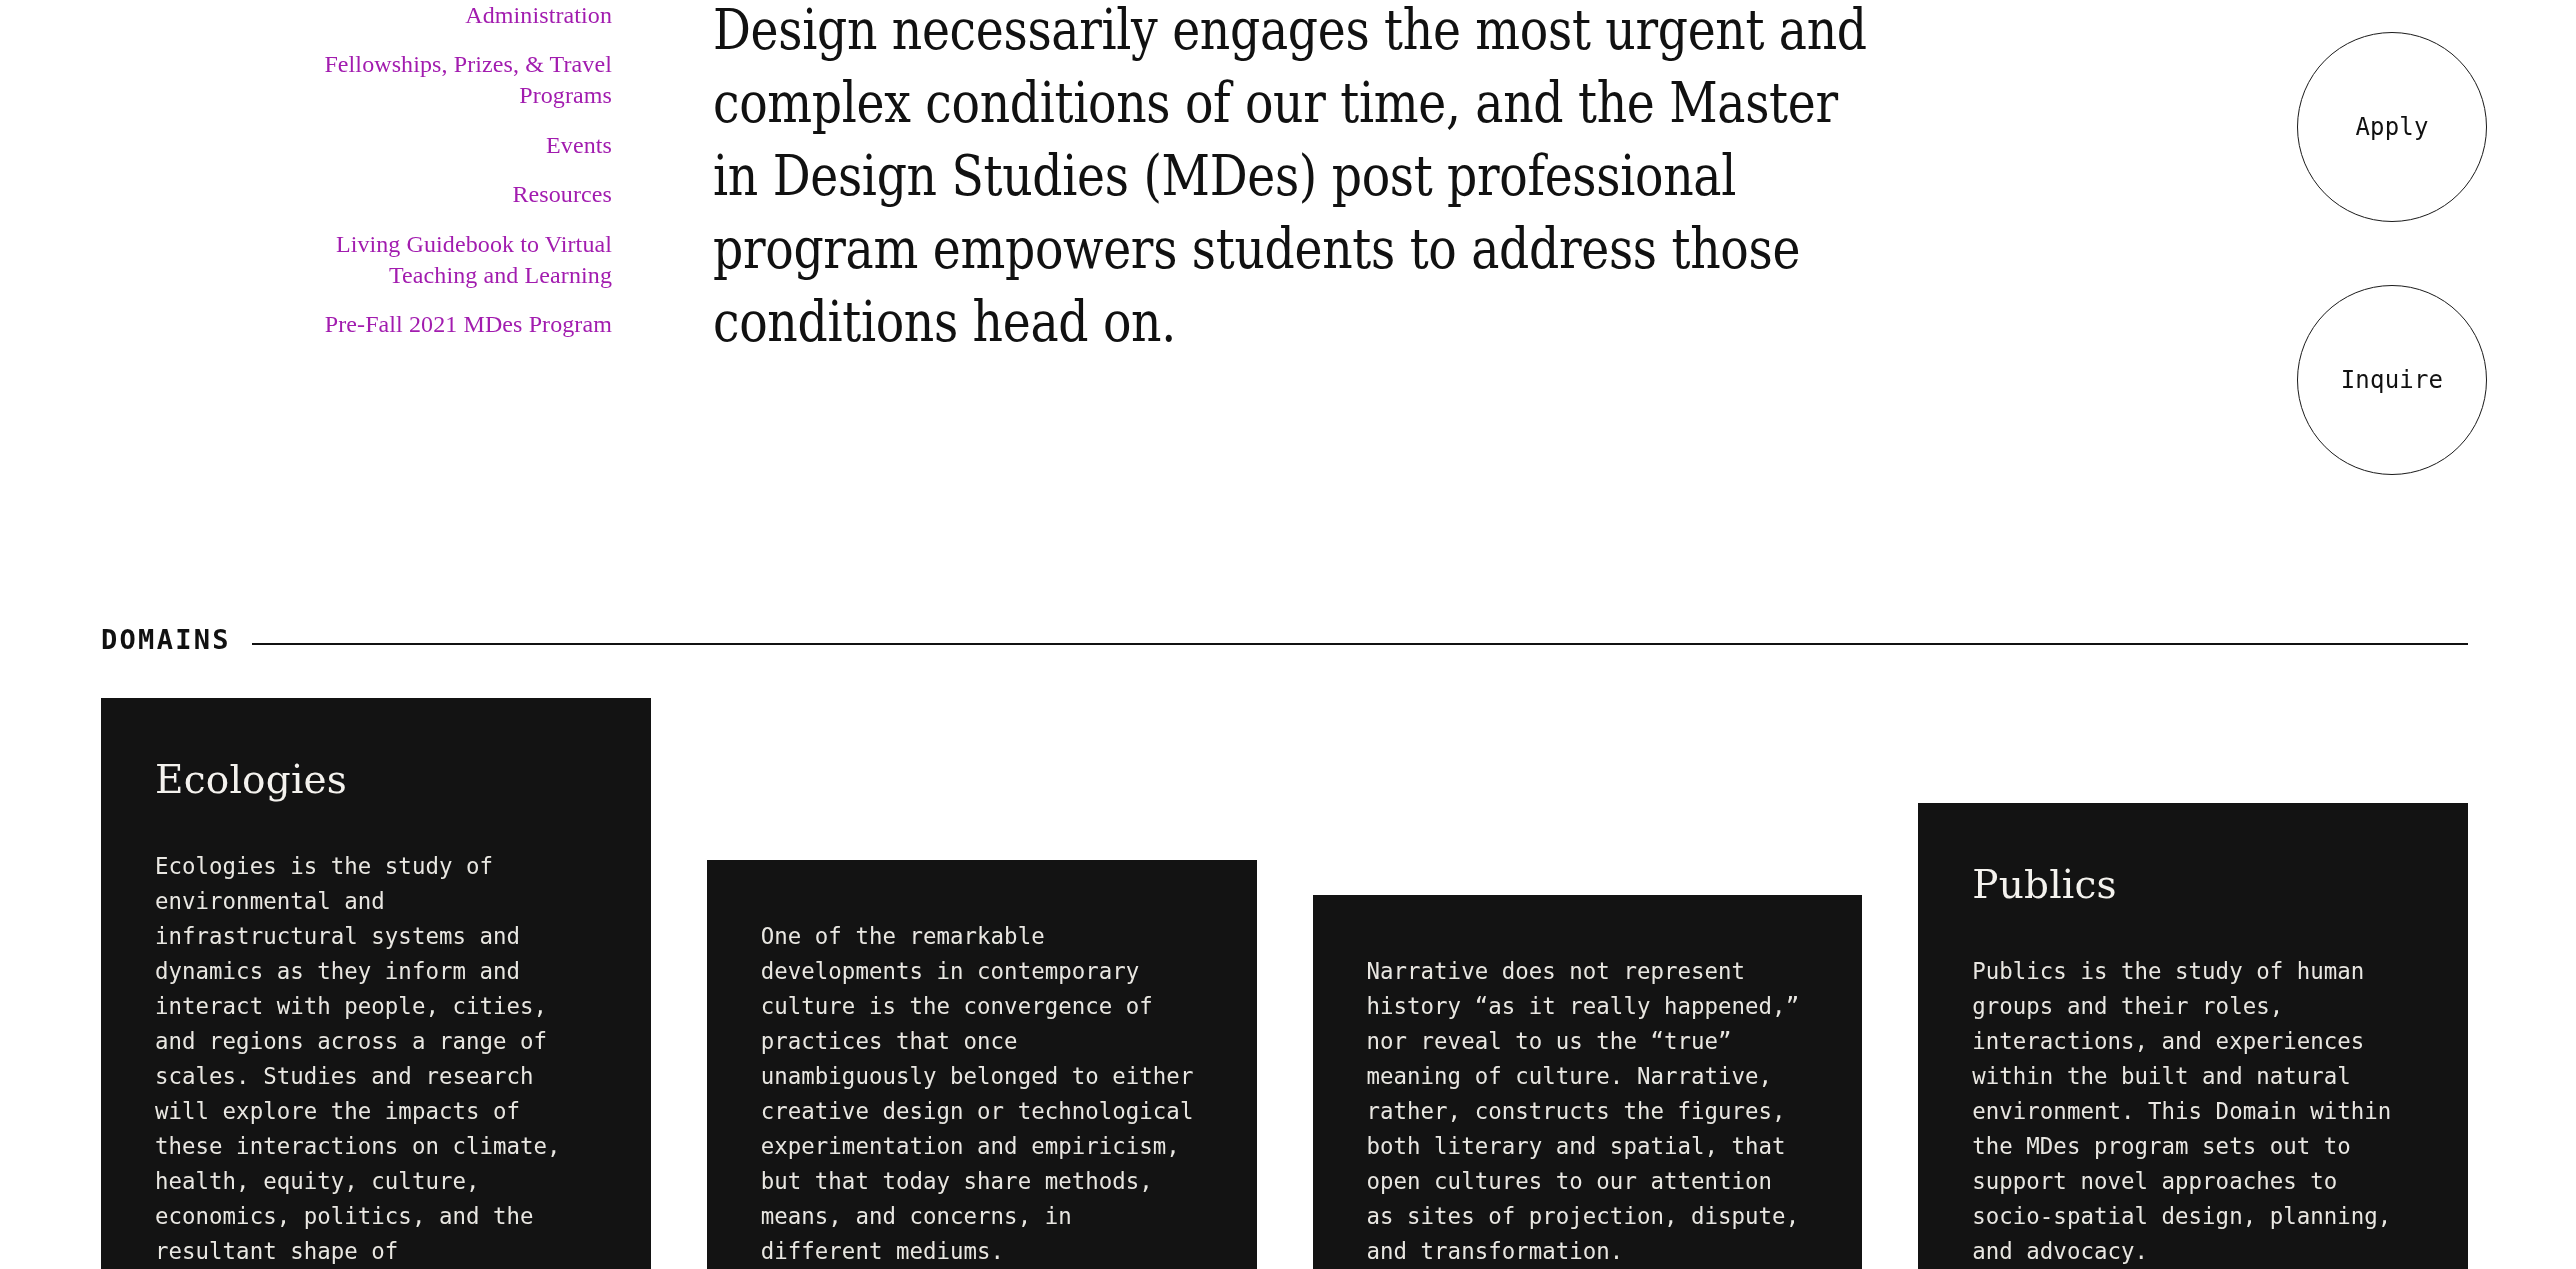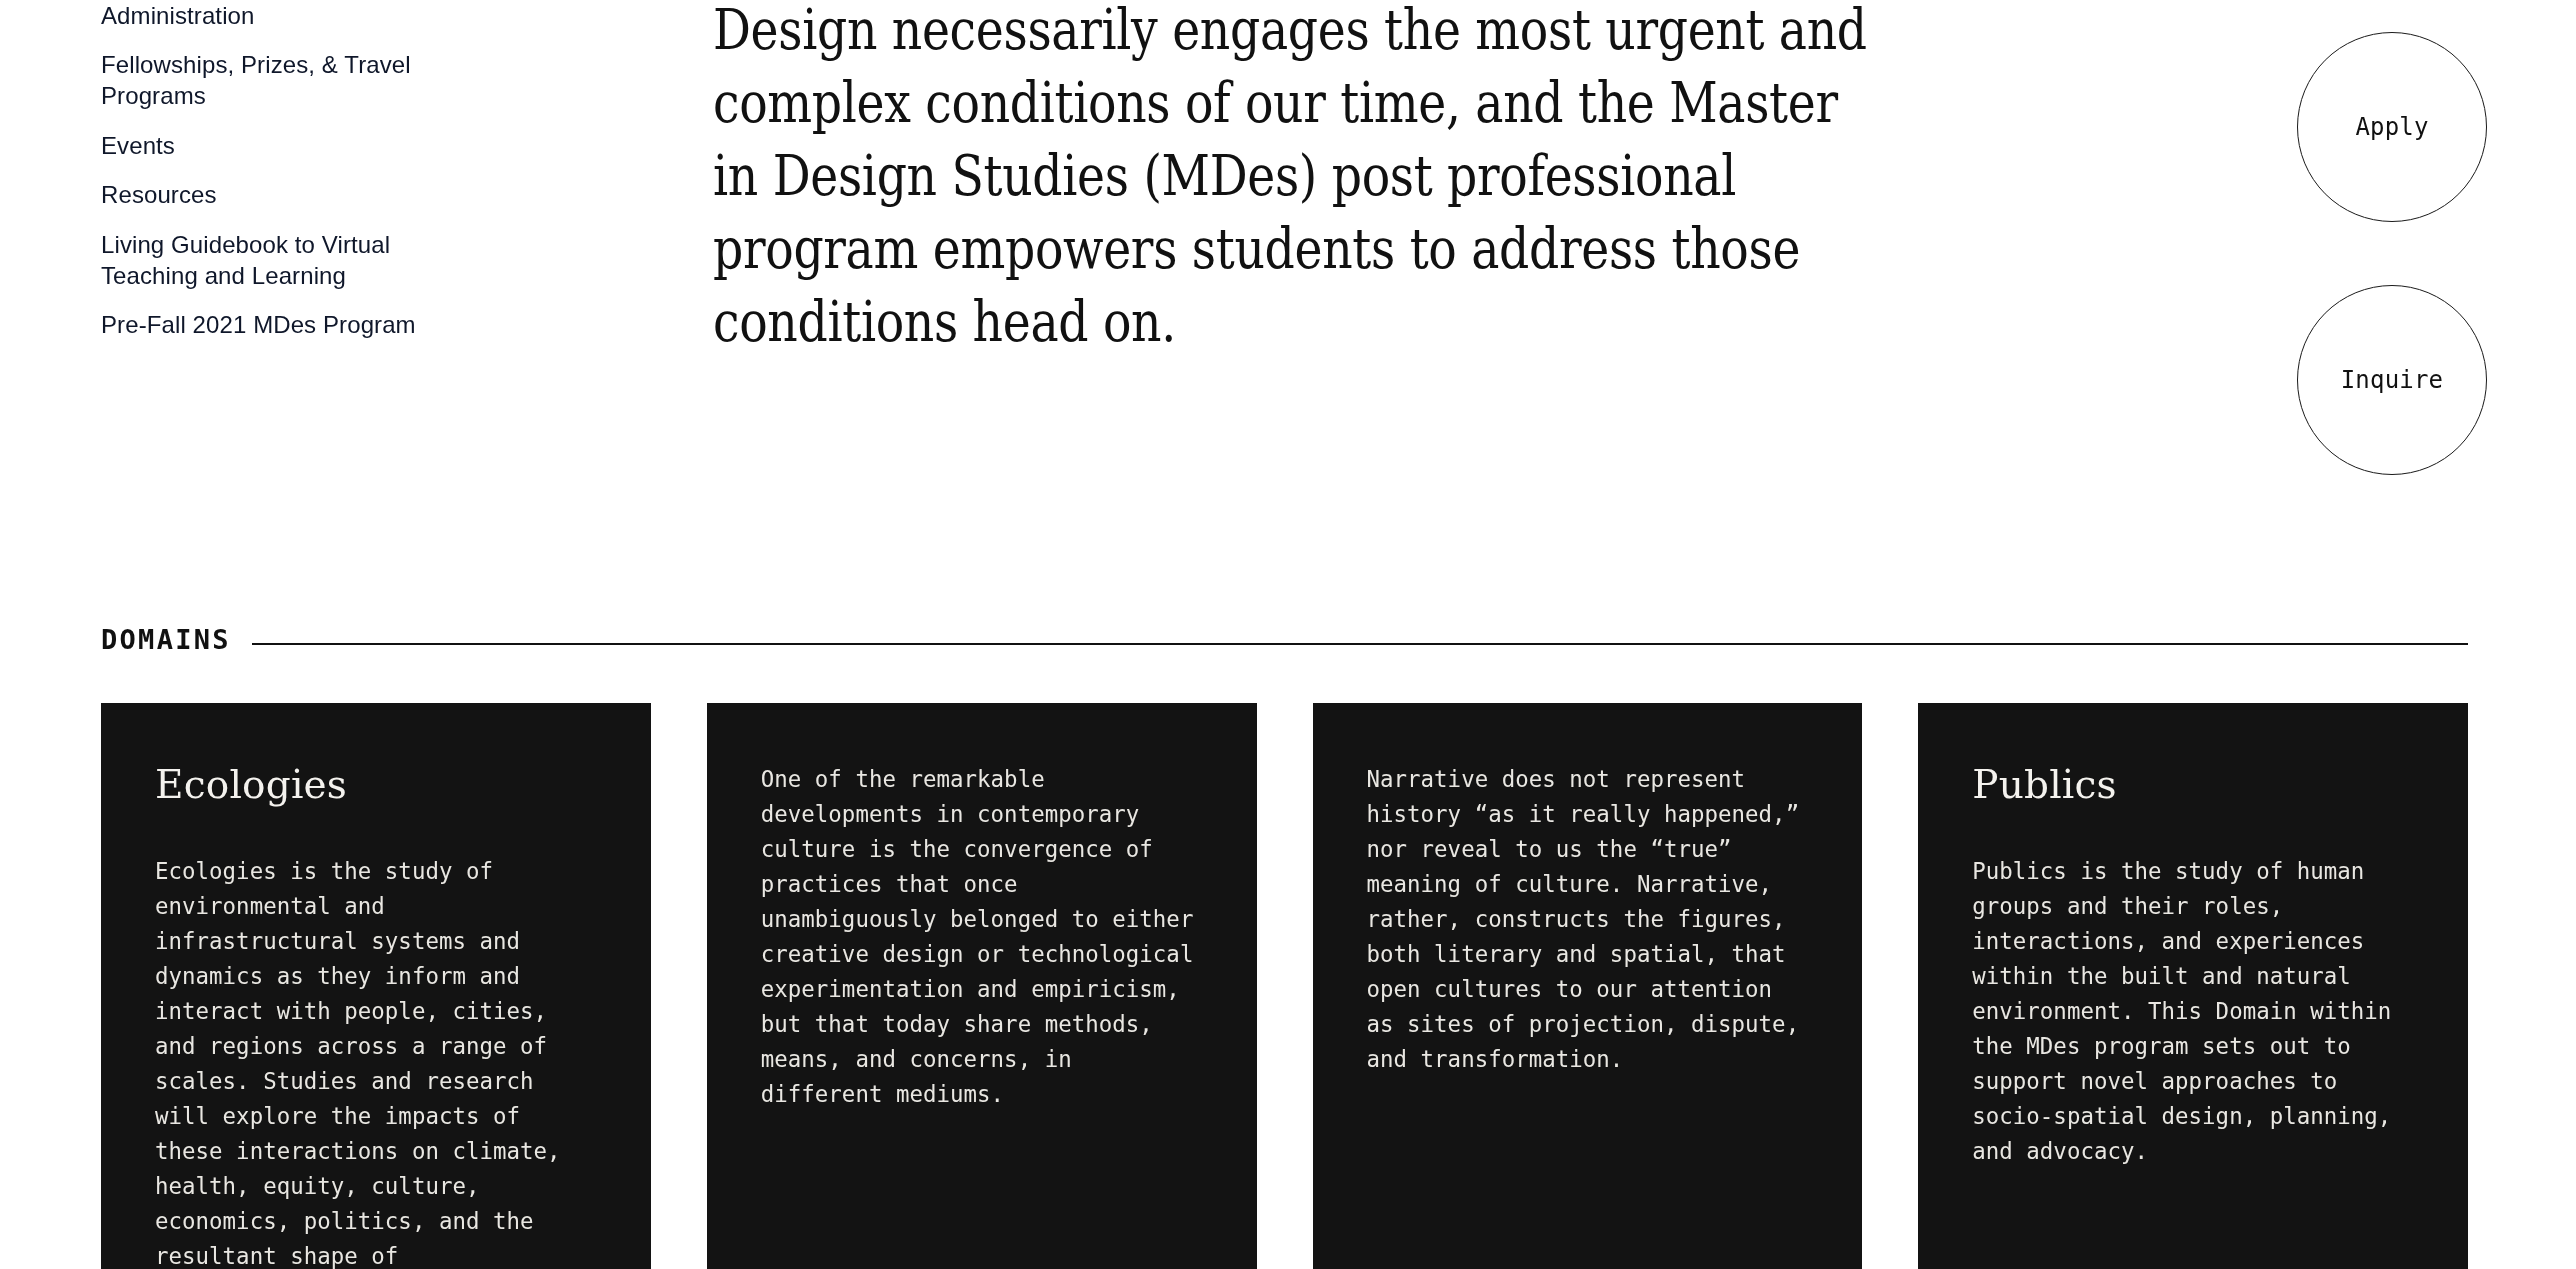--- a/index.html
+++ b/index.html
@@ -34,29 +34,30 @@
 
   
   .sidebar {
     position: absolute;
     left: 101px;
     top: 0px;
     width: 511px;
   }
   .side-item {
     display: block;
-    font-family: Liberation Sans, sans-serif;
+    font-family: Liberation Serif, serif;
     font-size: 24px;
     line-height: 31px;
     letter-spacing: 0.1px;
-    color: #0f172a;
+    color: #a21caf;
     margin-bottom: 18.4px;
     text-decoration: none;
     white-space: pre-line;
     cursor: pointer;
+    text-align: right;
   }
   .side-item:last-child { margin-bottom: 0; }
 
   
   .hero {
     position: absolute;
     left: 713px;
     top: -7.2px;
     width: 1192px;
   }
@@ -132,20 +133,21 @@
 
   
   .cards {
     position: absolute;
     left: 101px;
     top: 703px;
     width: 2367px;
     height: 566px;
     display: flex;
     gap: 56px;
+    align-items: flex-end;
   }
   .card {
     flex: 1 1 0;
     background: #131313;
     box-sizing: border-box;
     padding: 59px 54px 0 54px;
     overflow: hidden;
     position: relative;
     cursor: pointer;
   }

